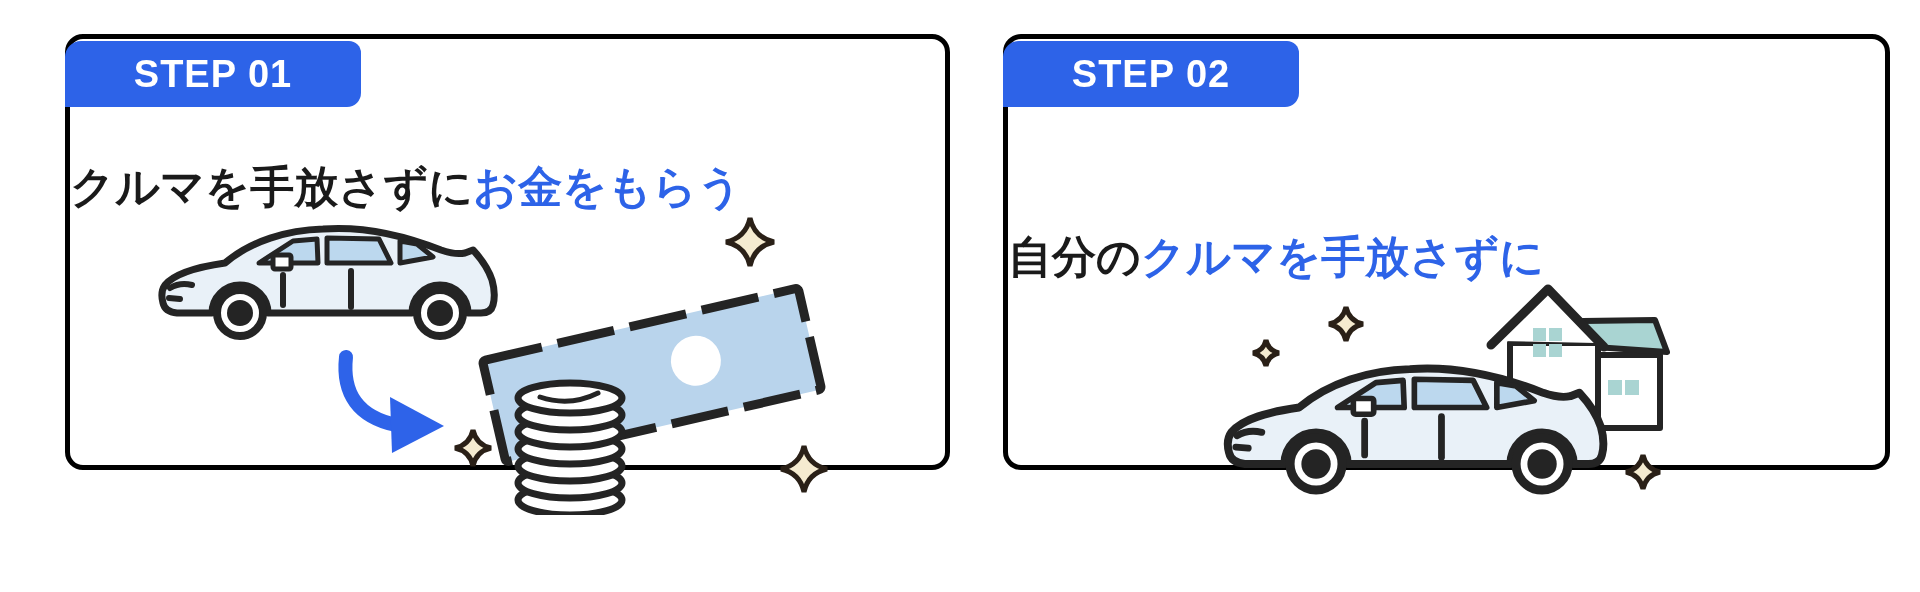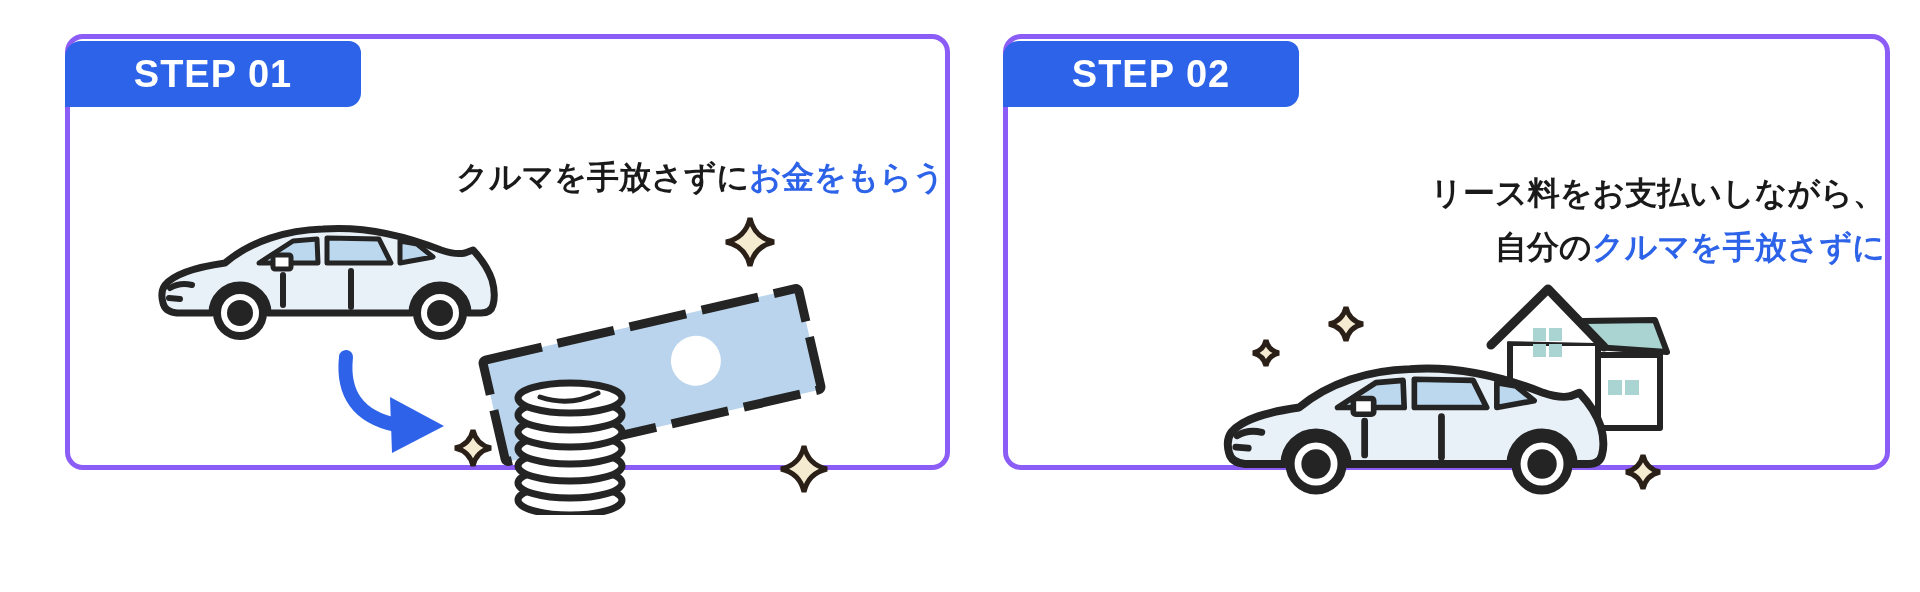--- a/index.html
+++ b/index.html
@@ -2,34 +2,34 @@
 <html><head>
 <meta charset="utf-8">
 <style>
   html,body{margin:0;padding:0;background:#ffffff;}
   .canvas{
     position:relative;width:1920px;height:592px;background:#ffffff;overflow:hidden;
     font-family:"Liberation Sans","DejaVu Sans",sans-serif;
   }
   .step-card{
     position:absolute;top:34px;width:885px;height:436px;
-    background:#ffffff;border:5px solid #8b5cf6;border-radius:18px;
+    background:#ffffff;border:5px solid #000000;border-radius:18px;
     box-sizing:border-box;
   }
   .step-card.card-1{left:65px;}
   .step-card.card-2{left:1003px;width:887px;}
   .step-badge{
     position:absolute;left:-5px;top:2px;width:296px;height:66px;
     background:#2d63e8;border-radius:16px 12px 14px 0;
     display:flex;align-items:center;justify-content:center;
     color:#ffffff;font-size:38px;font-weight:bold;letter-spacing:1px;
   }
   .card-title{
-    position:absolute;left:0;right:0;text-align:right;
-    color:#1a1a1a;font-weight:bold;font-size:32px;line-height:54px;
+    position:absolute;left:0;right:0;text-align:left;
+    color:#1a1a1a;font-weight:bold;font-size:44px;line-height:54px;
     white-space:nowrap;
   }
   .card-1 .card-title{top:84px;}
   .card-2 .card-title{top:100px;}
   .accent{color:#2d63e8;}
   .illu{position:absolute;}
   .card-1 .illu{left:70px;top:146px;}
   .card-2 .illu{left:190px;top:240px;}
 </style>
 </head>
@@ -88,21 +88,21 @@
       <path d="M0,-1 Q0.18,-0.18 1,0 Q0.18,0.18 0,1 Q-0.18,0.18 -1,0 Q-0.18,-0.18 0,-1 Z" transform="translate(610,57) scale(24)" vector-effect="non-scaling-stroke" fill="#f5ebd0" stroke="#2a2017" stroke-width="5"></path>
       <path d="M0,-1 Q0.18,-0.18 1,0 Q0.18,0.18 0,1 Q-0.18,0.18 -1,0 Q-0.18,-0.18 0,-1 Z" transform="translate(664,284) scale(23)" vector-effect="non-scaling-stroke" fill="#f5ebd0" stroke="#2a2017" stroke-width="5"></path>
       <path d="M0,-1 Q0.18,-0.18 1,0 Q0.18,0.18 0,1 Q-0.18,0.18 -1,0 Q-0.18,-0.18 0,-1 Z" transform="translate(333,263) scale(18)" vector-effect="non-scaling-stroke" fill="#f5ebd0" stroke="#2a2017" stroke-width="5"></path>
     </svg>
   </article>
 
   <article class="step-card card-2">
     <div class="step-badge">
       <span>STEP 02</span>
     </div>
-    <h2 class="card-title"><span>リース料をお支払いしながら、</span><br><span>自分の</span><span class="accent">クルマを手放さずに</span></h2>
+    <h2 class="card-title"><br><span>自分の</span><span class="accent">クルマを手放さずに</span></h2>
 
     <svg class="illu" width="520" height="230" viewBox="0 0 520 230">
 
       <g>
         <rect x="392" y="76" width="70" height="73" fill="#ffffff" stroke="#242424" stroke-width="6" stroke-linejoin="round"></rect>
         <polygon points="385,42 457,41 469,73 397,68" fill="#a9d4d2" stroke="#242424" stroke-width="6" stroke-linejoin="round"></polygon>
         <rect x="410" y="101" width="14" height="15" fill="#a9d4d2"></rect>
         <rect x="427" y="101" width="14" height="15" fill="#a9d4d2"></rect>
 
         <rect x="312" y="64" width="88" height="86" fill="#ffffff" stroke="#242424" stroke-width="6" stroke-linejoin="round"></rect>

